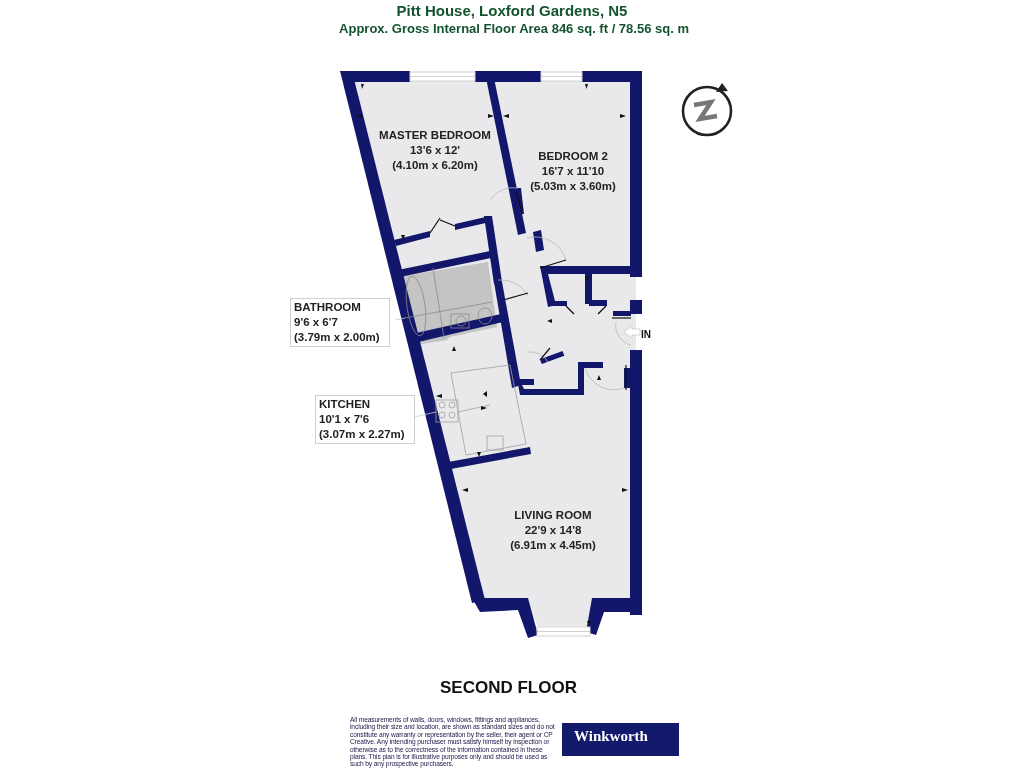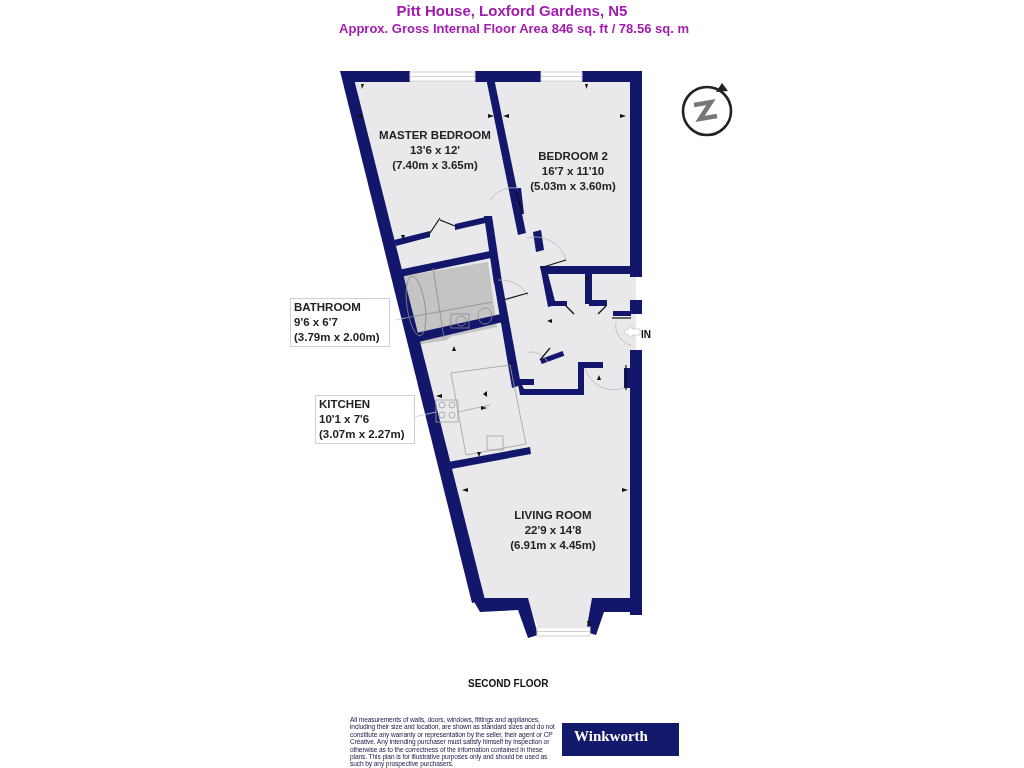--- a/index.html
+++ b/index.html
@@ -1,26 +1,26 @@
 <!DOCTYPE html>
 <html><head>
 <meta charset="utf-8">
 <style>
   html, body { margin:0; padding:0; background:#ffffff; }
   body { width:1024px; height:768px; position:relative; overflow:hidden; font-family:"Liberation Sans", sans-serif; }
-  .title { position:absolute; left:0; width:1024px; text-align:center; color:#a21caf; font-weight:bold; }
+  .title { position:absolute; left:0; width:1024px; text-align:center; color:#14532d; font-weight:bold; }
   #t1 { top:2px; font-size:15px; }
   #t2 { top:21px; font-size:13px; left:2px; }
   svg#plan { position:absolute; left:0; top:0; }
   .room-label { position:absolute; text-align:center; font-size:11.5px; color:#222; font-weight:bold; line-height:15px; }
   .room-label span { display:block;text-align:center; }
   .room-label .dim { font-weight:bold; }
   .callout { position:absolute; background:#fff; border:1px solid #cfcfcf; text-align:left; font-size:11.5px; font-weight:bold; color:#222; line-height:15px; padding:1px 3px; }
   .callout span { display:block; }
-  #floor-name { position:absolute; top:678px; left:440px; font-size:10px; font-weight:bold; color:#111;margin-left:28px; }
+  #floor-name { position:absolute; top:678px; left:440px; font-size:17px; font-weight:bold; color:#111; }
   #disclaimer { position:absolute; top:716px; left:350px; width:210px; font-size:6.6px; line-height:7.4px; color:#1a1a4a; font-family:"Liberation Sans", sans-serif; letter-spacing:-0.1px; }
   #logo { position:absolute; top:723px; left:562px; width:117px; height:33px; background:#13196b; color:#fff; font-family:"Liberation Serif", serif; font-weight:bold; font-size:15px; line-height:26px; padding-left:12px; box-sizing:border-box; }
   #in-label { position:absolute; top:329px; left:641px; font-size:10px; font-weight:bold; color:#111; }
 </style>
 </head>
 <body>
 
 <div class="title" id="t1">Pitt House, Loxford Gardens, N5</div>
 <div class="title" id="t2">Approx. Gross Internal Floor Area 846 sq. ft / 78.56 sq. m</div>
 
@@ -153,21 +153,21 @@
   <g>
     <circle cx="707" cy="111" r="24" fill="#ffffff" stroke="#222" stroke-width="2.6"></circle>
     <polygon points="722,83 728,91 716,92" fill="#222"></polygon>
     <polyline points="694,105 711,102 700,119 717,116" fill="none" stroke="#777" stroke-width="4.5" stroke-linejoin="miter"></polyline>
   </g>
 </svg>
 
 <div class="room-label" style="left:370px; top:128px; width:130px;">
   <span>MASTER BEDROOM</span>
   <span class="dim">13'6 x 12'</span>
-  <span class="dim">(7.40m x 3.65m)</span>
+  <span class="dim">(4.10m x 6.20m)</span>
 </div>
 
 <div class="room-label" style="left:503px; top:149px; width:140px;">
   <span>BEDROOM 2</span>
   <span class="dim">16'7 x 11'10</span>
   <span class="dim">(5.03m x 3.60m)</span>
 </div>
 
 <div class="callout" style="left:290px; top:298px; width:92px;">
   <span>BATHROOM</span>

